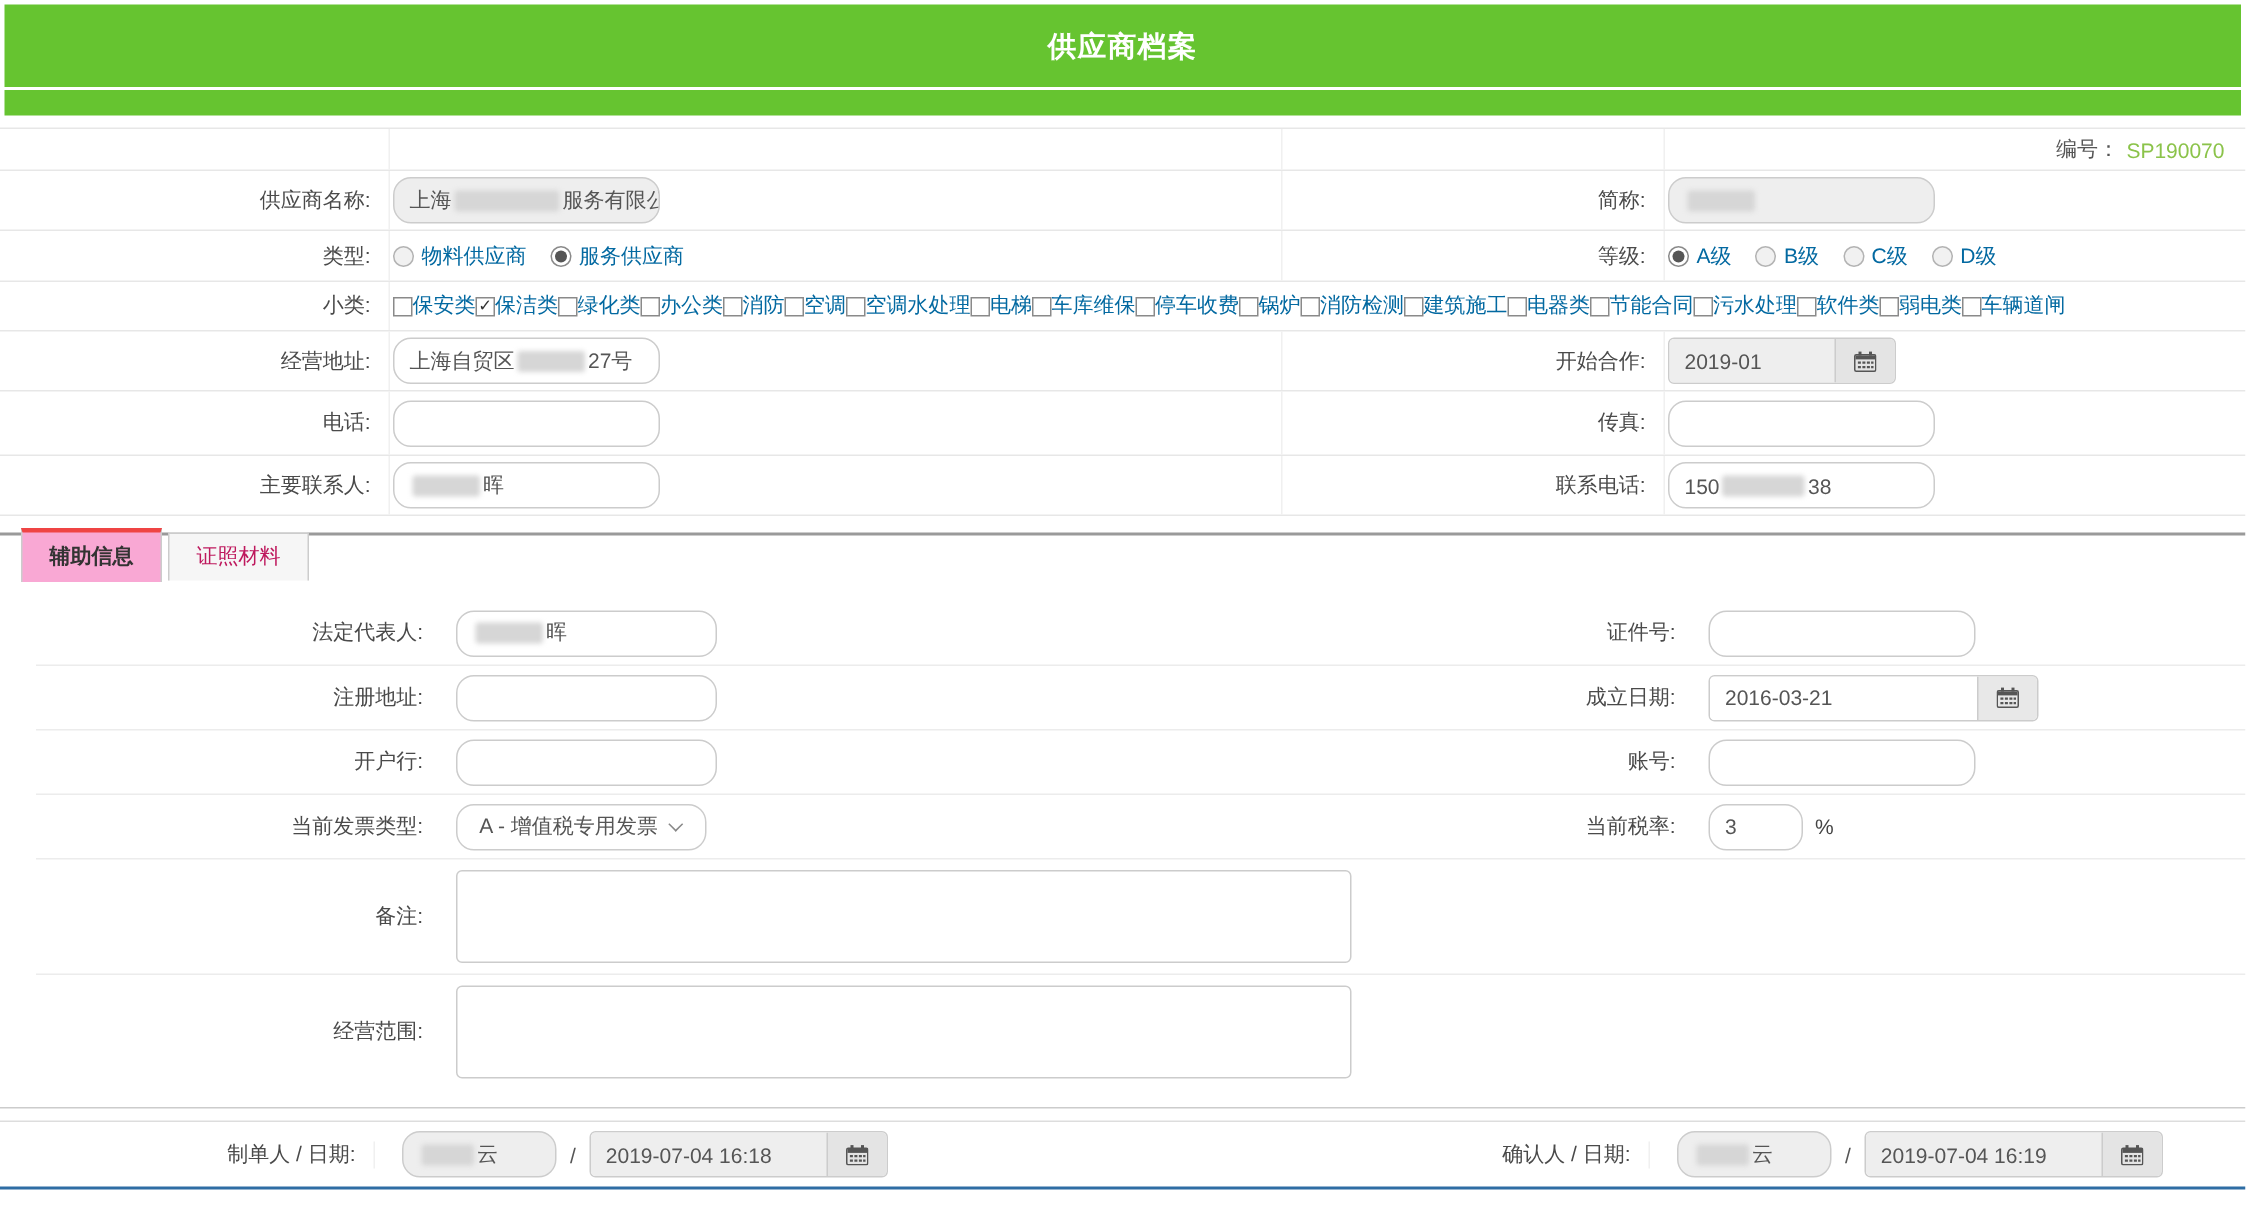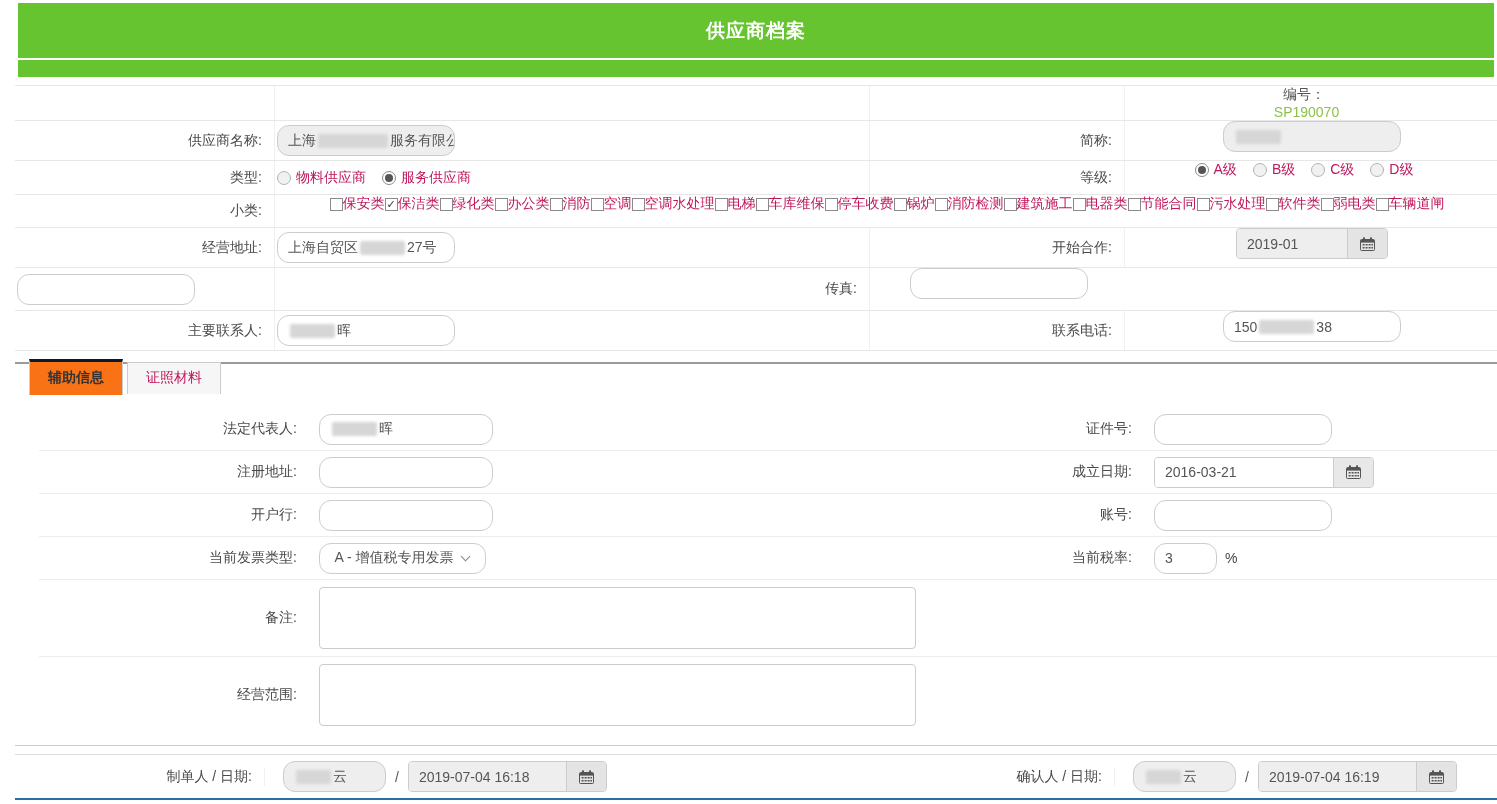--- a/index.html
+++ b/index.html
@@ -1,33 +1,33 @@
 <!DOCTYPE html>
 <html><head>
 <meta charset="utf-8">
 <style>
   * { box-sizing: border-box; margin: 0; padding: 0; }
   html,body { width:1497px; height:804px; overflow:hidden; background:#fff;
     font-family:"Liberation Sans","DejaVu Sans",sans-serif; font-size:14px; color:#404040; }
-  .page { width:1497px; height:804px; position:relative; background:#fff;padding-left:15px; }
+  .page { width:1497px; height:804px; position:relative; background:#fff; }
 
   
   .hdr { padding:3px 3px 0 3px; }
   .hdr-bar { background:#66c430; height:55px; display:flex; align-items:center; justify-content:center; }
   .hdr-title { color:#fff; font-size:19px; font-weight:bold; letter-spacing:1px; }
   .hdr-line { height:2px; background:#fff; }
   .hdr-sub { background:#66c430; height:17px; }
 
   
   .ftable { margin-top:8px; border-top:1px solid #e7e7e7; }
   .frow { display:grid; grid-template-columns:260px 595px 255px 1fr; border-bottom:1px solid #e7e7e7; align-items:center; min-height:40px; }
   .frow > div { height:100%; display:flex; align-items:center; }
   .fl { justify-content:flex-end; padding-right:12px; color:#4a4a4a; border-right:1px solid #f0f0f0; }
   .ff { padding-left:2px; border-right:1px solid #f0f0f0; }
-  .frow > div:last-child { border-right:none;flex-direction:column; }
+  .frow > div:last-child { border-right:none; }
   .r-top { min-height:28px; }
   .docno { justify-content:flex-end; padding-right:14px; }
   .docno .lbl { color:#555; }
   .docno .val { color:#8bc34a; margin-left:5px; }
 
   
   .ibox { border:1px solid #ccc; border-radius:12px; background:#fff; height:31px;
     display:inline-flex; align-items:center; padding:0 10px; color:#555; white-space:nowrap; overflow:hidden; }
   .ibox.ro { background:#eee; }
   input.ibox { outline:none; font-size:14px; font-family:inherit; }
@@ -55,28 +55,28 @@
   .grp.radios .opt { margin-right:16px; display:inline-flex; align-items:center; cursor:pointer; }
   .grp.checks .opt { margin-right:0; display:inline-flex; align-items:center; cursor:pointer; }
   .mark { flex:none; display:inline-flex; align-items:center; justify-content:center; }
   .radio-grp .mark, .grp.radios .mark { width:14px; height:14px; border-radius:50%;
     border:1px solid #b3b3b3; background:#f1f1f1; margin-right:5px; }
   .grp.radios .mark.on { background:#fff; border-color:#8a8a8a; }
   .grp.radios .mark.on::after { content:""; width:8px; height:8px; border-radius:50%; background:#555; }
   .grp.checks .mark { width:13px; height:13px; border:1px solid #8a8a8a; background:#fff;
     font-size:11px; line-height:11px; color:#333; }
   .grp.checks .mark.on::after { content:"\2713"; }
-  .opt-label { color:#be185d; }
+  .opt-label { color:#0369a1; }
 
   
   .tabzone { margin-top:11px; position:relative; }
   .tabstrip { border-top:2px solid #9a9a9a; height:32px; display:flex; align-items:flex-end; padding-left:14px; position:relative; }
   .tab { border:1px solid #ccc; border-bottom:none; background:#f6f6f6; color:#be185d;
     padding:6px 18px 7px 18px; margin-right:4px; cursor:pointer; font-size:14px; }
-  .tab.active { background:#f97316; border-top:3px solid #0f172a; font-weight:bold; color:#333;
+  .tab.active { background:#f9a8d4; border-top:3px solid #ef4444; font-weight:bold; color:#333;
     margin-top:-8px; position:relative; top:1px; padding-top:7px; padding-bottom:8px;text-align:right; }
   .panel { border-bottom:1px solid #ccc; padding:14px 0 12px 0; }
   .prow { display:grid; grid-template-columns:270px 585px 250px 1fr; border-bottom:1px solid #ececec; align-items:center; min-height:43px;margin-left:24px; }
   .prow:last-child { border-bottom:none; }
   .prow > div { height:100%; display:flex; align-items:center; }
   .prow .fl { border-right:none; }
   .prow .ff { border-right:none; padding-left:10px; }
   .tall { min-height:76px; }
   textarea.tbox { width:597px; height:62px; border:1px solid #ccc; border-radius:4px;
     resize:none; font-family:inherit; font-size:14px; padding:6px 8px; color:#555; outline:none; }
@@ -279,20 +279,21 @@
                 <rect x="5.6" y="10" width="2" height="1.5" fill="#555"></rect>
                 <rect x="8.6" y="10" width="2" height="1.5" fill="#555"></rect>
                 <rect x="11.4" y="10" width="1.6" height="1.5" fill="#555"></rect>
             </svg>
           </span>
         </span>
       </div>
     </div>
 
     <div class="frow" style="min-height:43px">
+      <div class="fl">电话:</div>
       <div class="ff">
           <input class="ibox w178" value="" style="">
         </div>
       <div class="fl">传真:</div>
       <div class="ff">
           <input class="ibox w178" value="" style="">
         </div>
     </div>
 
     <div class="frow">

